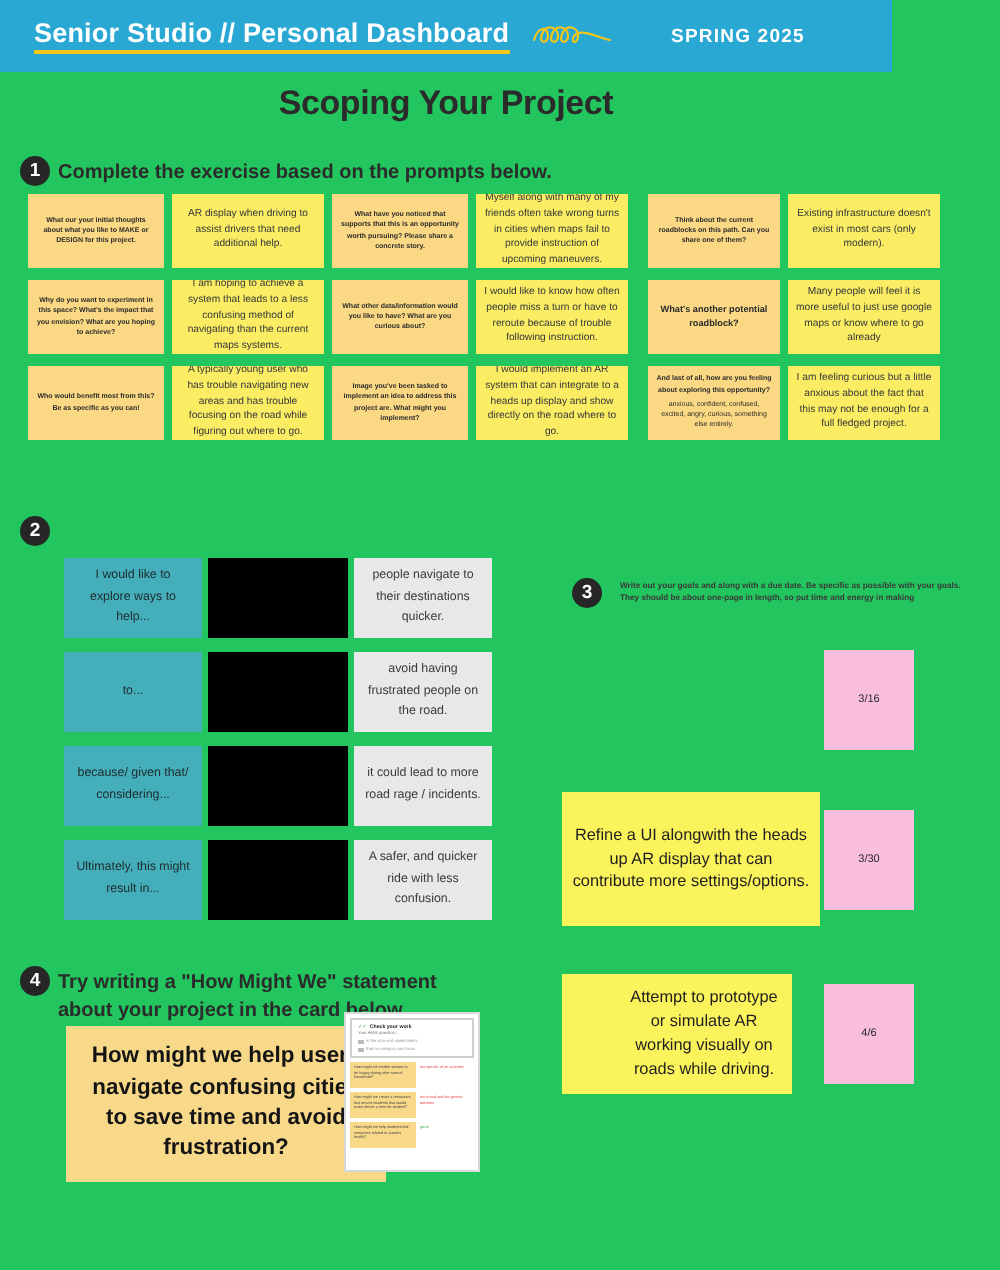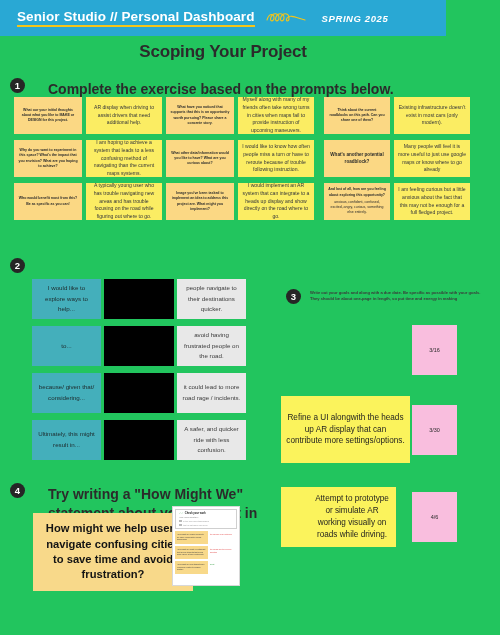--- a/index.html
+++ b/index.html
@@ -27,45 +27,44 @@
     border-bottom: 2.5px solid #F5C518;
     padding-bottom: 1px;
     white-space: nowrap;
   }
   .squiggle { margin-left: 10px; display: flex; align-items: center; }
   .header-term {
     color: #ffffff;
     font-size: 9.5px;
     font-weight: bold;
     letter-spacing: 0.6px;
-    margin-left: 9px;
+    margin-left: 23px;
     white-space: nowrap;
-    font-style: italic;
   }
 
   
   .page-title {
     position: absolute; left: 0; top: 42px; width: 446px;
     text-align: center;
     font-size: 17px; font-weight: bold; color: #2b2b2b;
     letter-spacing: -0.2px;
   }
 
   
   .sec-head { position: absolute; display: flex; align-items: flex-start; }
   .badge {
     width: 15px; height: 15px; border-radius: 50%;
     background: #262626; color: #fff;
     font-size: 9.5px; font-weight: bold;
     display: flex; align-items: center; justify-content: center;
     flex: 0 0 auto;
   }
   .sec-label {
-    margin-left: 23px;
-    font-size: 14px; font-weight: bold; color: #2b2b2b;
+    margin-left: 4px;
+    font-size: 10px; font-weight: bold; color: #2b2b2b;
     line-height: 1.35;
     padding-top: 2px;
   }
   .sec-label-small {
     margin-left: 9px;
     font-size: 4.1px; color: #3a3a3a; font-weight: bold;
     line-height: 1.5; width: 178px; padding-top: 1px;
   }
 
   

